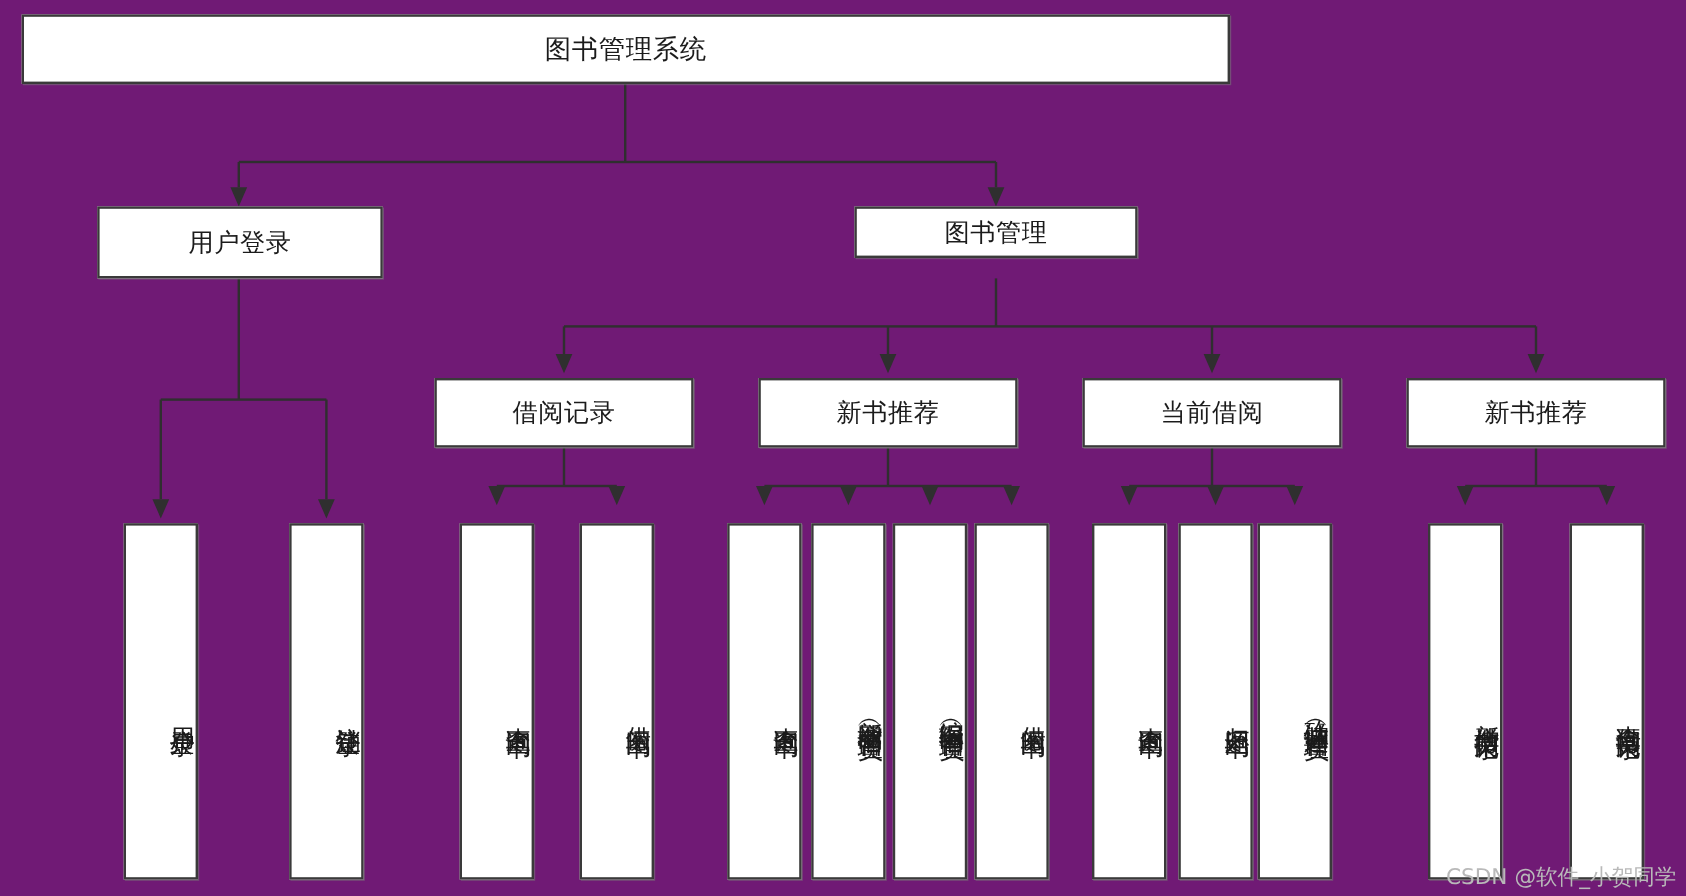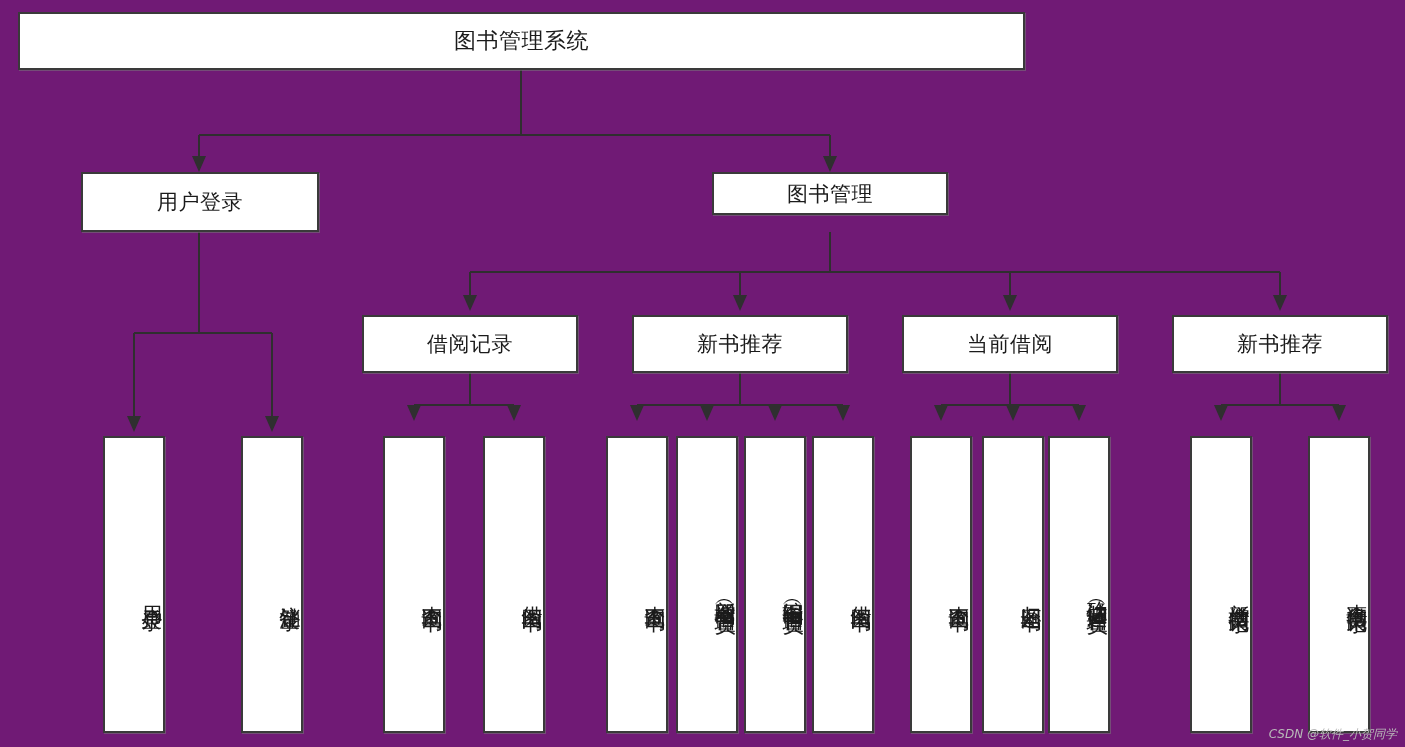--- a/index.html
+++ b/index.html
@@ -61,25 +61,24 @@
     height: 0;
     border-left: 7px solid transparent;
     border-right: 7px solid transparent;
     border-top: 16px solid #2f2f2f;
   }
   
   #watermark {
     position: absolute;
     right: 8px;
     bottom: 4px;
-    font-size: 12px;
+    font-size: 18px;
     color: #b9b9b9;
     white-space: nowrap;
     user-select: none;
-    font-style: italic;
   }
 </style>
 </head>
 <body>
 
 <div id="canvas">
 
   <div id="edge-layer">
       <div class="edge vline" style="left: 520px; top: 70px; height: 65px;"></div>
       <div class="edge hline" style="left: 199px; top: 134px; width: 631px;"></div>

